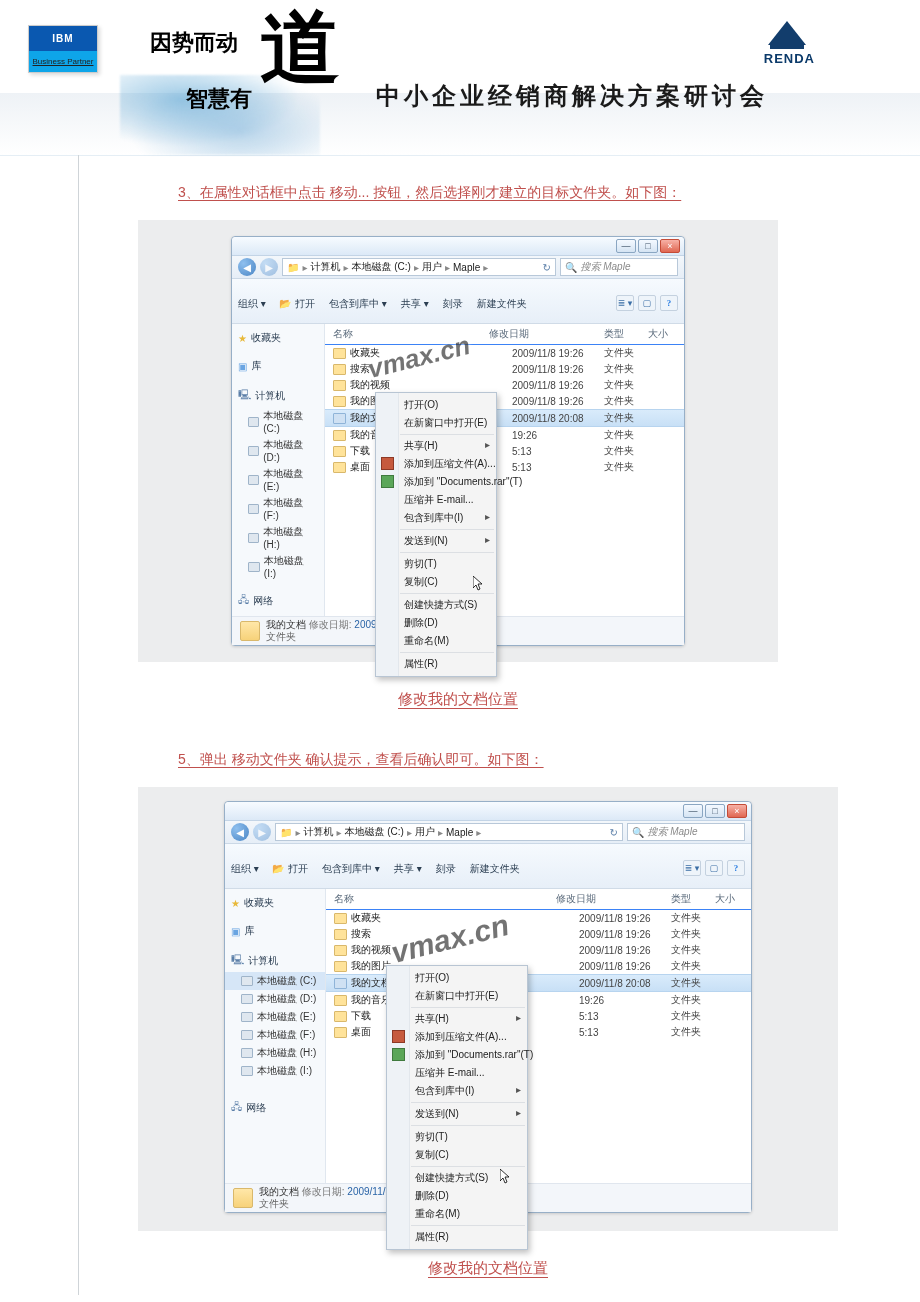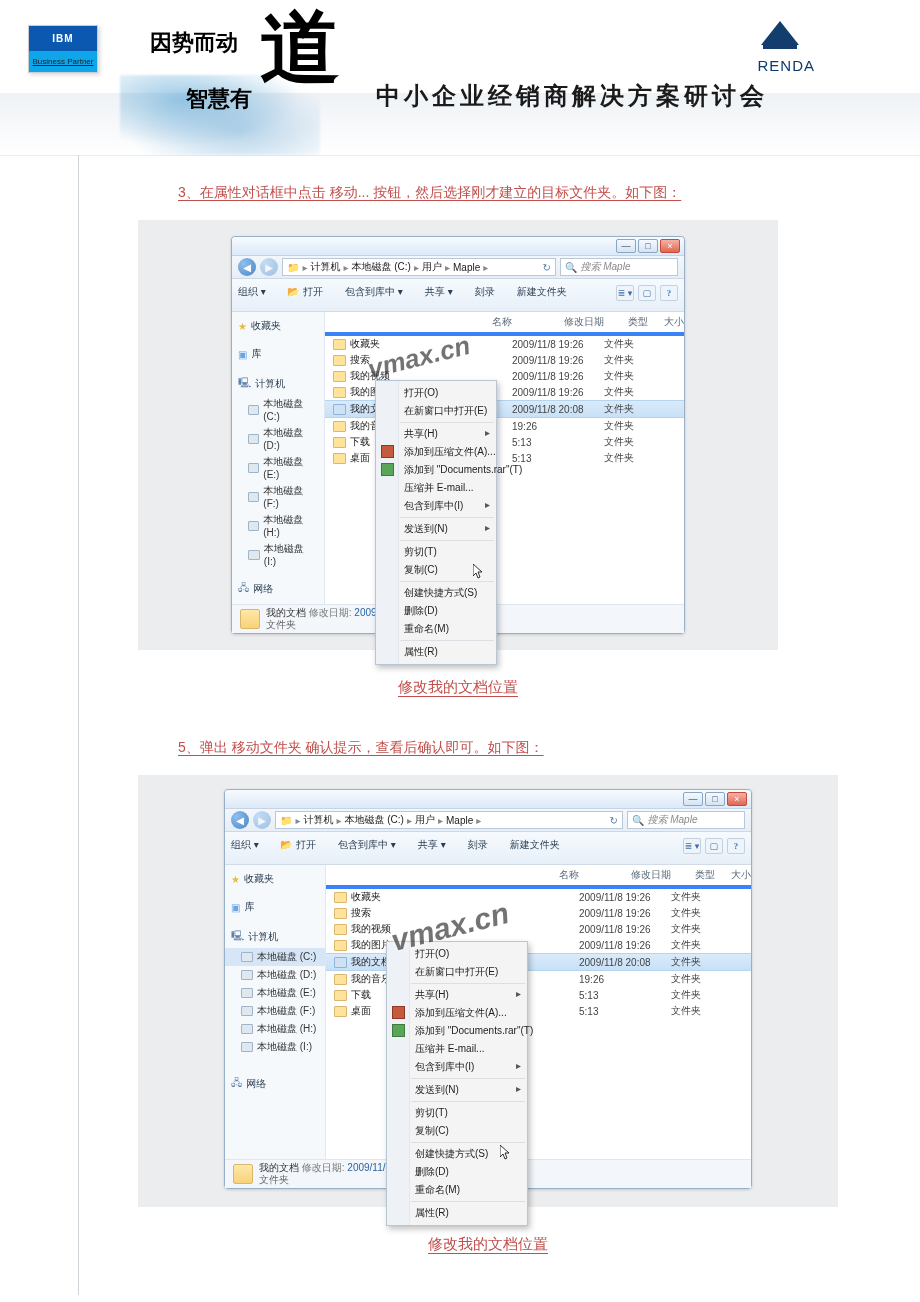--- a/index.html
+++ b/index.html
@@ -35,21 +35,21 @@
     background: radial-gradient(ellipse at 30% 30%, rgba(80,160,210,0.55), rgba(80,160,210,0) 60%),
                 radial-gradient(ellipse at 60% 70%, rgba(60,140,200,0.35), rgba(60,140,200,0) 65%);
     filter: blur(1px);
     pointer-events: none;
   }
 
   .seminar { position: absolute; left: 376px; top: 80px; font-family: "KaiTi","STKaiti",serif; font-weight: 700; font-size: 24px; letter-spacing: 4px; color: #1a1a1a; }
 
   .renda { position: absolute; right: 105px; top: 15px; text-align: center; }
   .renda .glyph svg { width: 46px; height: 36px; display: block; }
-  .renda .txt { font-size: 15px; margin-top: 6px; color: #0b3a6a; font-weight: 400; letter-spacing: 1px; }
+  .renda .txt { font-size: 13px; margin-top: 0; color: #0b3a6a; font-weight: 700; letter-spacing: 1px; }
 
   
   .body { padding-left: 178px; padding-right: 60px; padding-top: 28px; }
   .step { color: #c0504d; font-size: 14px; text-decoration: underline; text-decoration-color: #c0504d; text-underline-offset: 3px; }
   .caption { color: #c0504d; font-size: 15px; text-decoration: underline; text-underline-offset: 4px; margin: 28px 0 42px; text-align: center; }
   .final { color: #c0504d; font-size: 14px; text-decoration: underline; text-underline-offset: 3px; }
 
   
   .win-wrap { background: #ecedee; padding: 16px 0; margin-top: 18px; width: 640px; margin-left: -40px; }
   .win-wrap.large { width: 700px; margin-left: -40px; padding: 14px 0 18px; }
@@ -71,21 +71,21 @@
 
   .navbar { height: 22px; background: linear-gradient(#f3f7fb,#e6eef7); display: flex; align-items: center; padding: 0 6px; gap: 4px; border-bottom: 1px solid #cbd8e6; }
   .navbtn { width: 18px; height: 18px; border-radius: 50%; background: radial-gradient(circle at 30% 30%, #8fc0ef, #4a85c4); display: inline-flex; align-items: center; justify-content: center; color: #fff; font-size: 10px; }
   .navbtn.fwd { opacity: 0.45; }
   .addr { flex: 1; height: 16px; background: #fff; border: 1px solid #b8c8d9; display: flex; align-items: center; padding: 0 4px; gap: 3px; }
   .addr .seg { color: #1a1a1a; }
   .addr .ar { color: #888; }
   .searchbox { width: 108px; height: 16px; background: #fff; border: 1px solid #b8c8d9; display: flex; align-items: center; padding: 0 4px; color: #8a8a8a; font-style: italic; gap: 3px; }
   .searchbox .mag { font-style: normal; color: #5b7fa8; }
 
-  .toolbar { height: 20px; background: linear-gradient(#f6fafe,#e7eff8); display: flex; align-items: flex-start; padding: 6px 6px; gap: 22px; color: #2b3e52; border-bottom: 1px solid #d0dbe7; }
+  .toolbar { height: 20px; background: linear-gradient(#f6fafe,#e7eff8); display: flex; align-items: flex-end; padding: 12px 6px; gap: 14px; color: #2b3e52; border-bottom: 1px solid #d0dbe7; }
   .toolbar .tbtn { cursor: default; }
   .toolbar .right { margin-left: auto; display: flex; gap: 4px; align-items: center; }
   .toolbar .icbtn { width: 16px; height: 14px; border: 1px solid #c4d1df; background: #eef4fa; border-radius: 2px; display: inline-flex; align-items: center; justify-content: center; font-size: 9px; color: #3b6ea6; }
   .toolbar .help { color: #2a7de1; font-weight: bold; font-family: Georgia, serif; }
 
   .mainrow { display: flex; position: relative; }
 
   .side {
     width: 92px; background: #f6f9fc; border-right: 1px solid #e0e7ef;
     padding: 4px 0;
@@ -95,24 +95,24 @@
   .sgroup-title.fav .ico { color: #e8b93a; }
   .sgroup-title.lib .ico { color: #6aa5e2; }
   .sgroup-title.comp .ico { color: #5b7fa8; }
   .sgroup-title.net .ico { color: #5b7fa8; }
   .sitem { padding: 2px 6px 2px 16px; display: flex; align-items: center; gap: 4px; color: #333; }
   .sitem.sel { background: #d6e6f7; }
   .drv-ico { width: 10px; height: 8px; background: #dfe7ef; border: 1px solid #9fb4c9; border-radius: 1px; display: inline-block; }
   .sgap { height: 8px; }
 
   .files { flex: 1; background: #fff; position: relative; }
-  .cols { display: flex; padding: 3px 0 3px 8px; color: #5a6a7b; border-bottom: 4px solid #3b82f6; text-align: right; }
+  .cols { display: flex; padding: 3px 0 3px 8px; color: #5a6a7b; border-bottom: 1px solid #3b82f6; }
   .col-name { flex: 1.2; }
   .col-date { width: 92px; }
-  .col-type { width: 44px; }
+  .col-type { width: 44px; margin-left: 23px; }
   .col-size { width: 36px; }
   .frow { display: flex; padding: 1px 0 1px 8px; align-items: center; }
   .frow .fname { flex: 1.2; display: flex; align-items: center; gap: 4px; }
   .frow .fdate { width: 92px; color: #444; }
   .frow .ftype { width: 44px; color: #444; }
   .frow .fsize { width: 36px; }
   .frow.sel { background: linear-gradient(#d9ebfb,#c8e0f6); border-top: 1px solid #b7d4ef; border-bottom: 1px solid #b7d4ef; }
   .fico { width: 11px; height: 9px; background: #ffe39a; border: 1px solid #d9b86b; border-radius: 1px; display: inline-block; }
   .frow.sel .fico { background: #cfe1f3; border-color: #8fb4d8; }
 

